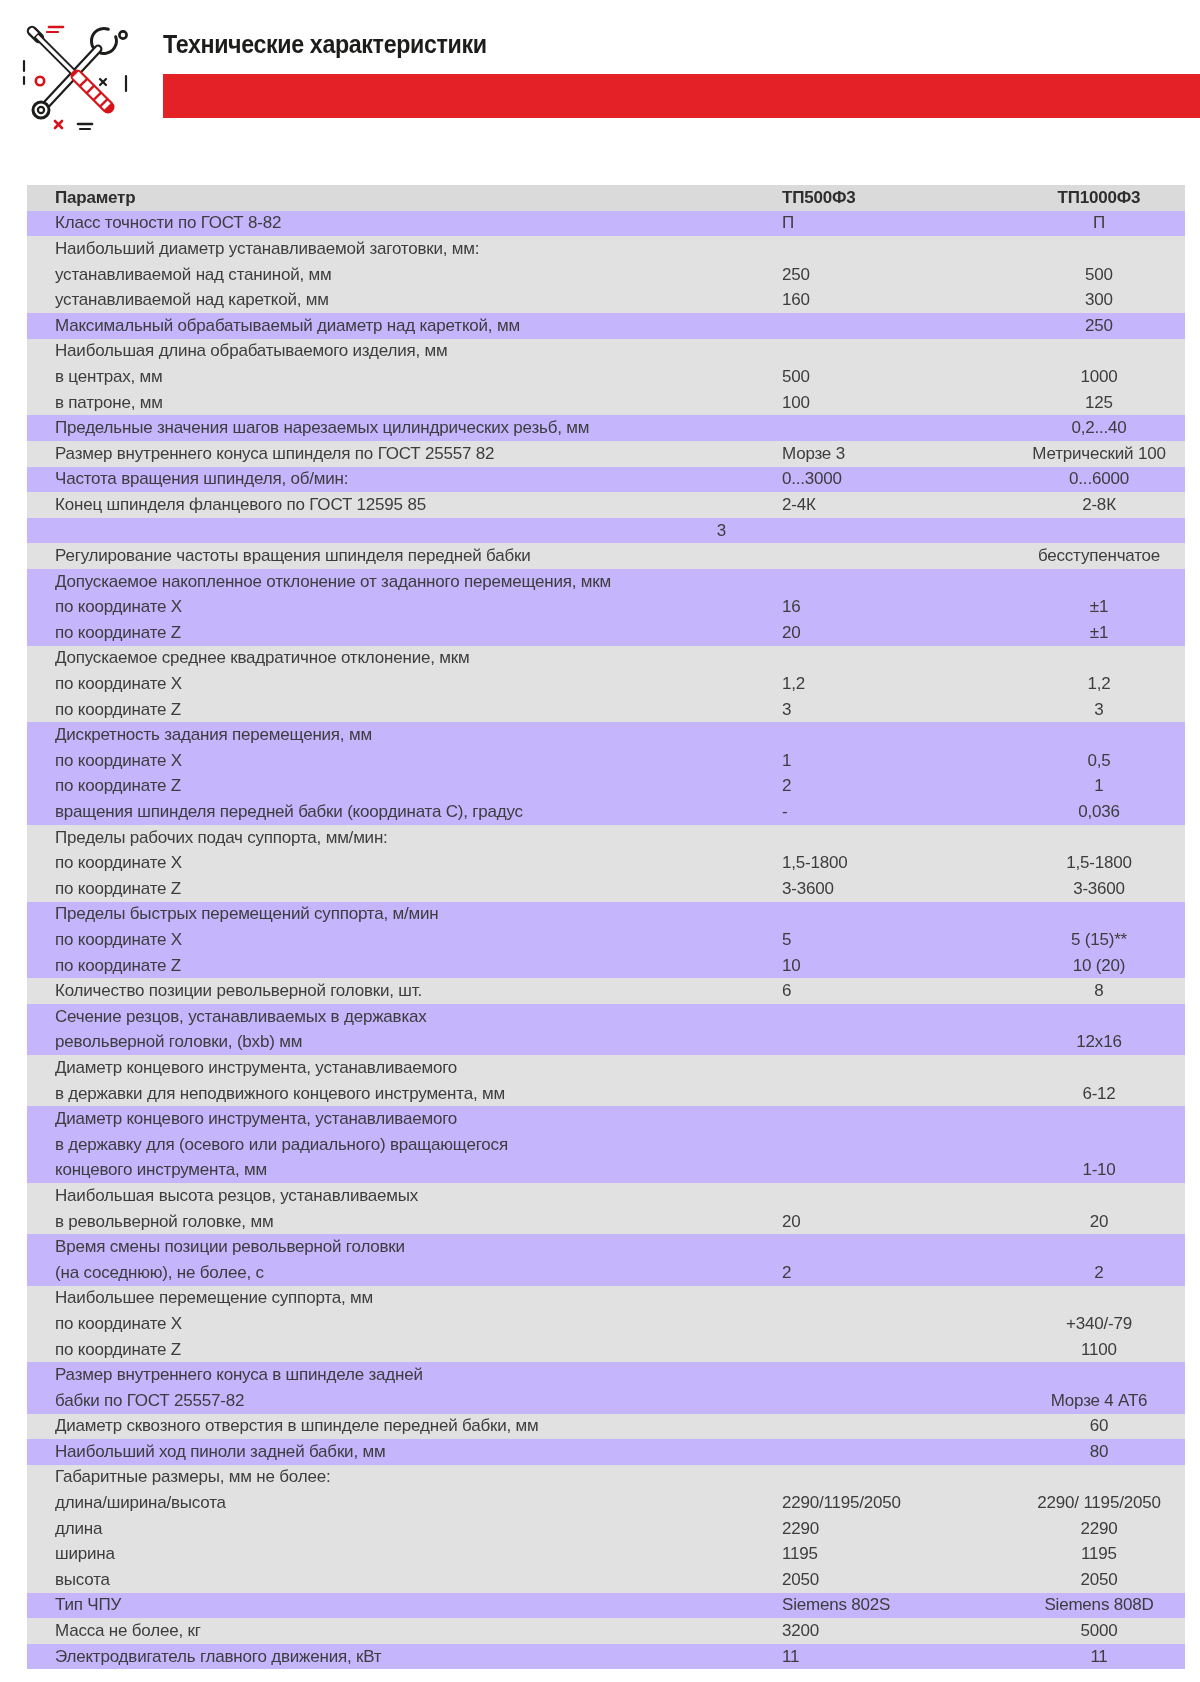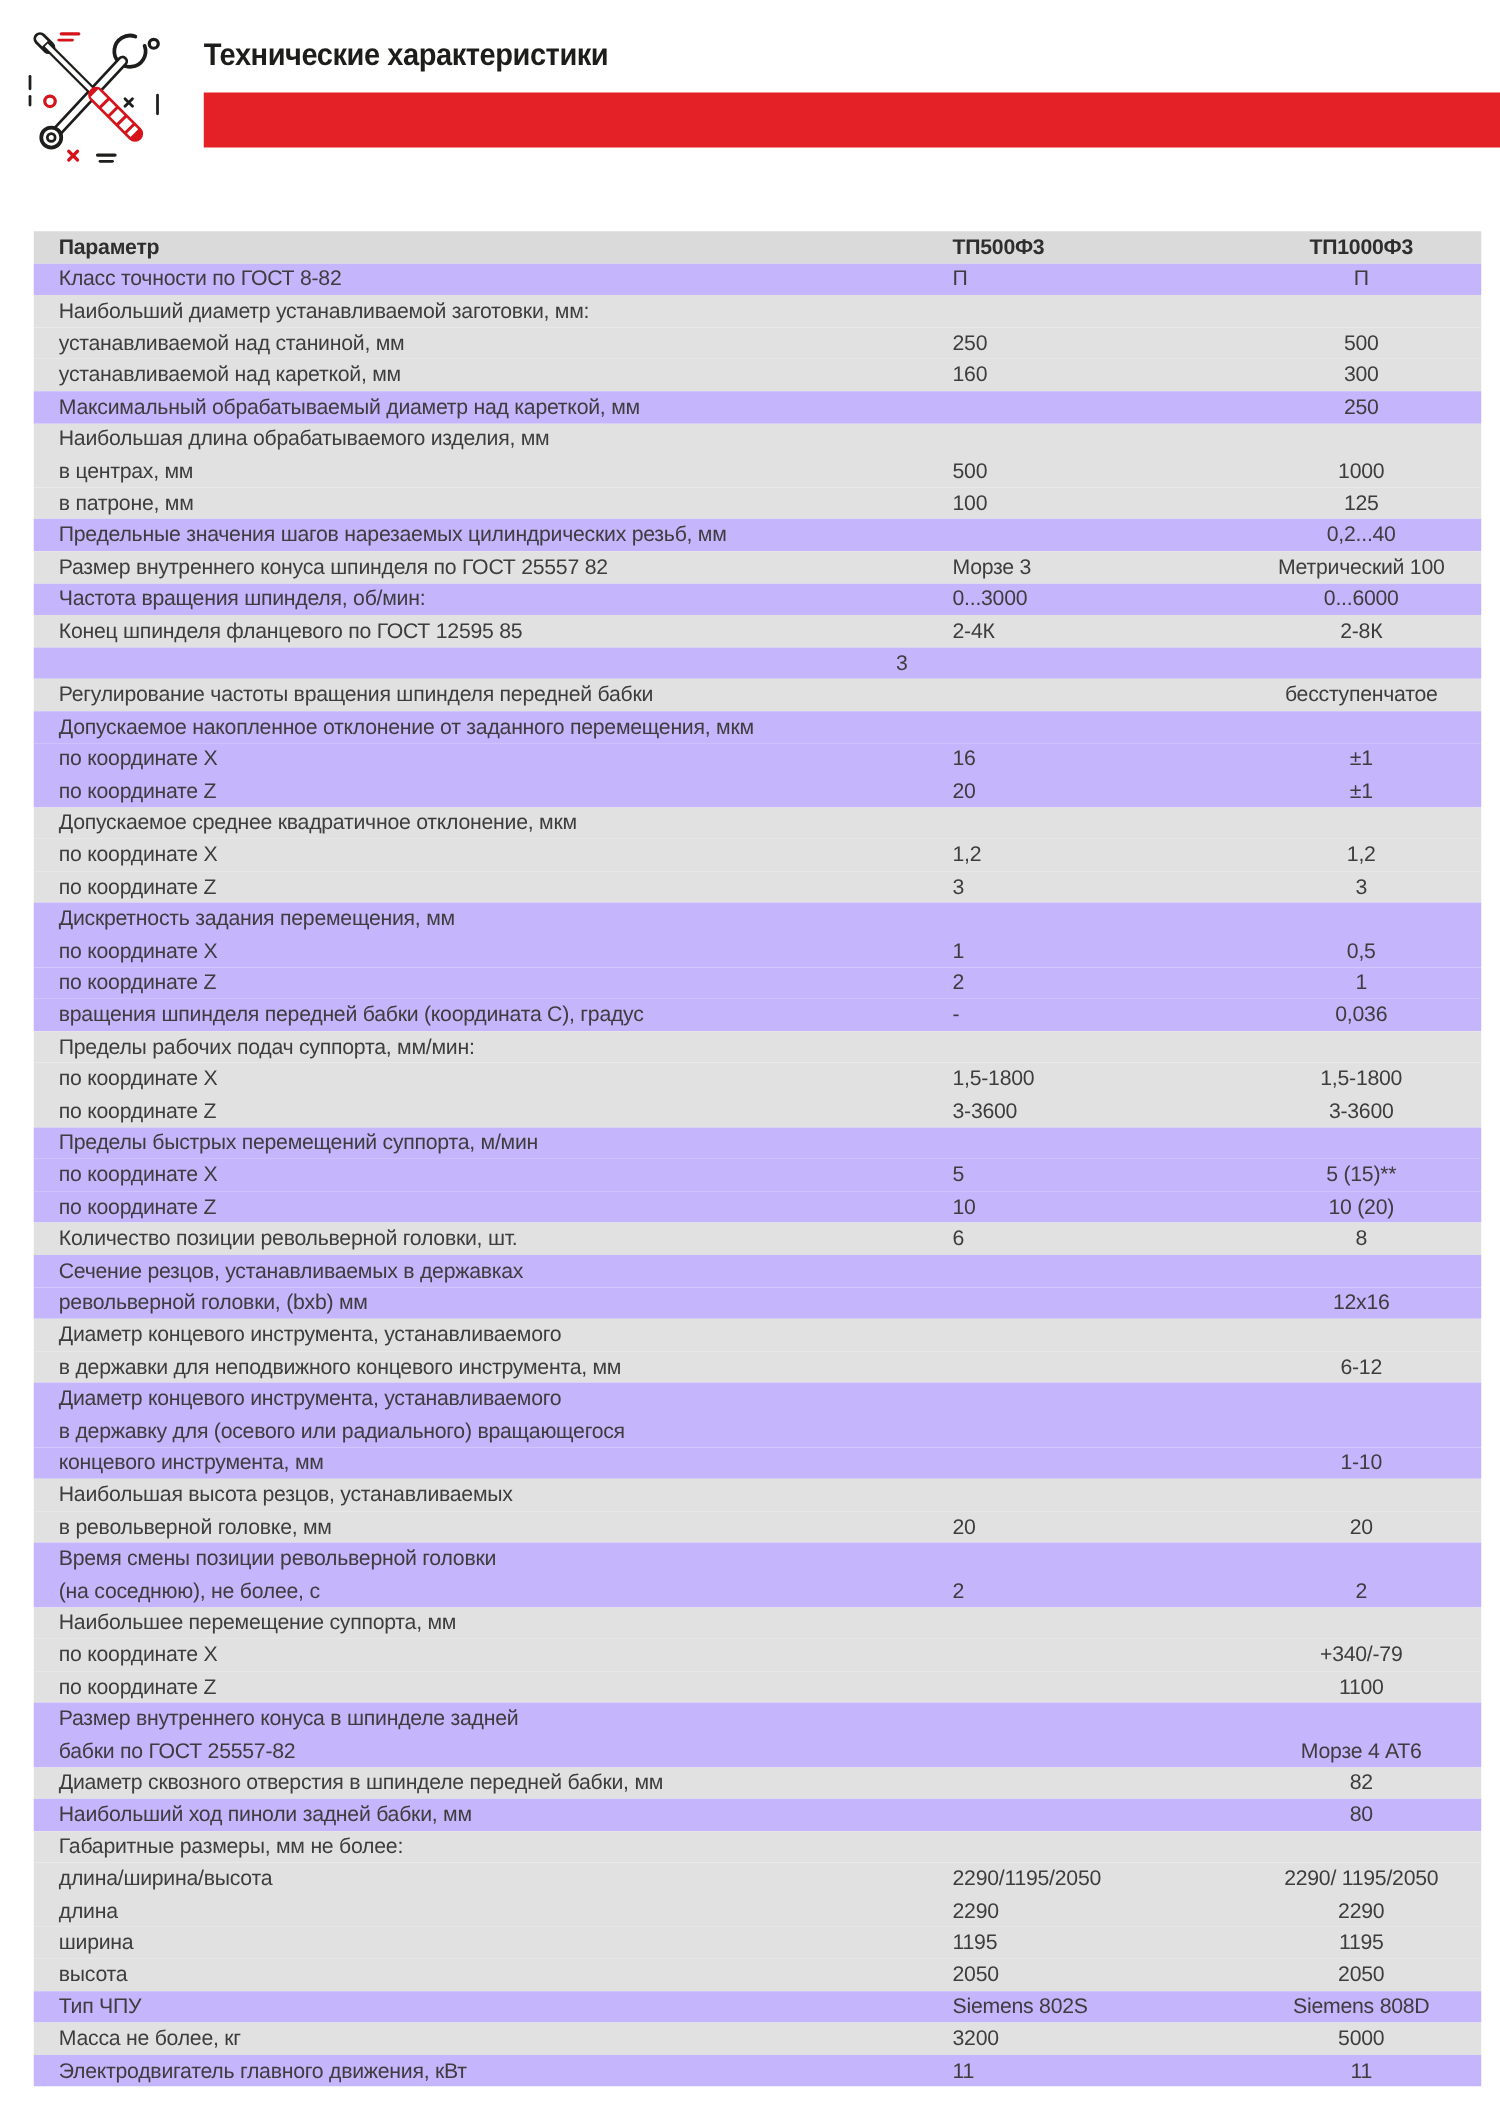--- a/index.html
+++ b/index.html
@@ -24,21 +24,21 @@
   }
   
   .spec-table{
     position:absolute;left:27px;top:185px;width:1158px;
     font-size:17px;letter-spacing:-0.2px;
   }
   .t-row{display:flex;height:25.6px;align-items:center;}
   .t-row.gray{background:var(--row-gray,#e1e1e1);}
   .t-row.white{background:#c4b5fd;}
   .t-head{background:var(--header-gray,#dadada);font-weight:bold;color:#2e2e2e;}
-  .c1{width:735px;padding-left:20px;box-sizing:border-box;white-space:nowrap;overflow:hidden;}
+  .c1{width:735px;padding-left:8px;box-sizing:border-box;white-space:nowrap;overflow:hidden;margin-left:20px;}
   .c2{width:231px;box-sizing:border-box;white-space:nowrap;}
   .c3{flex:1;box-sizing:border-box;white-space:nowrap;text-align:center;}
 </style>
 </head>
 <body style="--accent: #e32126; --icon-red: #d6121b; --icon-black: #1d1d1b; --row-gray: #e1e1e1; --header-gray: #dadada; --text: #3d3d3d; --title-text: #1d1d1b;">
 
 <header class="page-header">
   <svg class="tools-icon" viewBox="0 0 110 112" xmlns="http://www.w3.org/2000/svg" aria-hidden="true">
 
     <g>
@@ -319,21 +319,21 @@
         <div class="c3"></div>
       </div>
       <div class="t-row white">
         <div class="c1">бабки по ГОСТ 25557-82</div>
         <div class="c2"></div>
         <div class="c3">Морзе 4 АТ6</div>
       </div>
       <div class="t-row gray">
         <div class="c1">Диаметр сквозного отверстия в шпинделе передней бабки, мм</div>
         <div class="c2"></div>
-        <div class="c3">82</div>
+        <div class="c3">60</div>
       </div>
       <div class="t-row white">
         <div class="c1">Наибольший ход пиноли задней бабки, мм</div>
         <div class="c2"></div>
         <div class="c3">80</div>
       </div>
       <div class="t-row gray">
         <div class="c1">Габаритные размеры, мм не более:</div>
         <div class="c2"></div>
         <div class="c3"></div>

